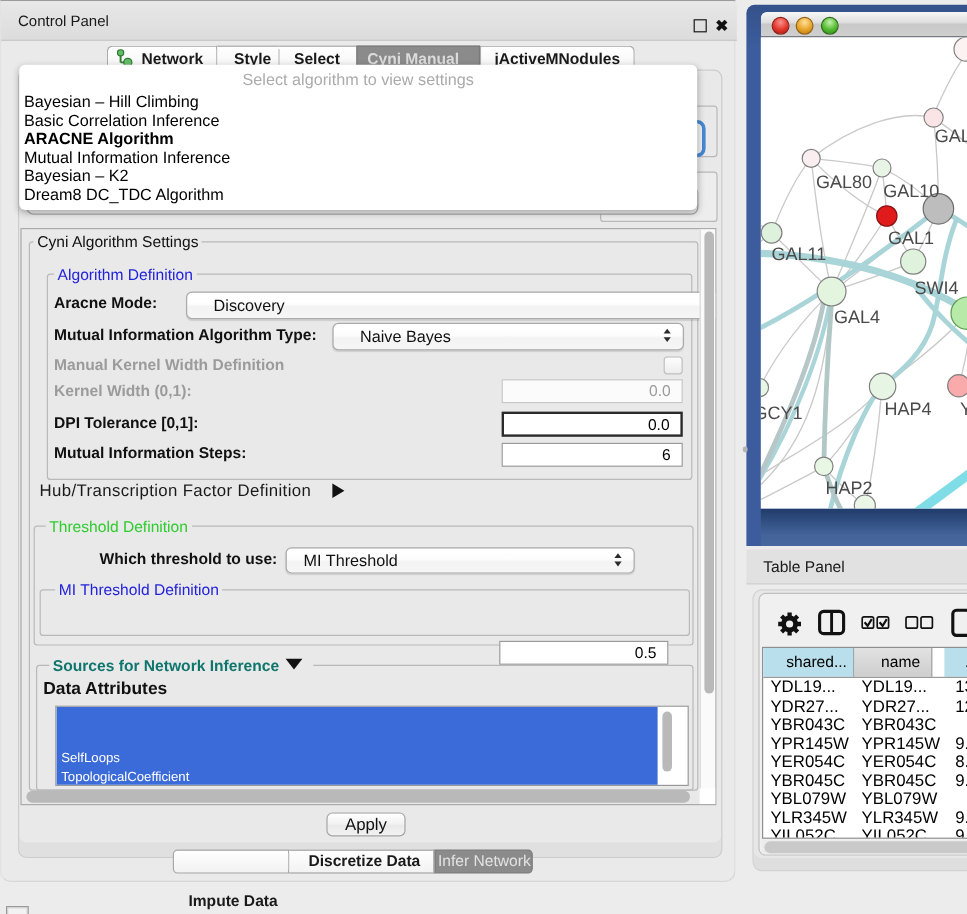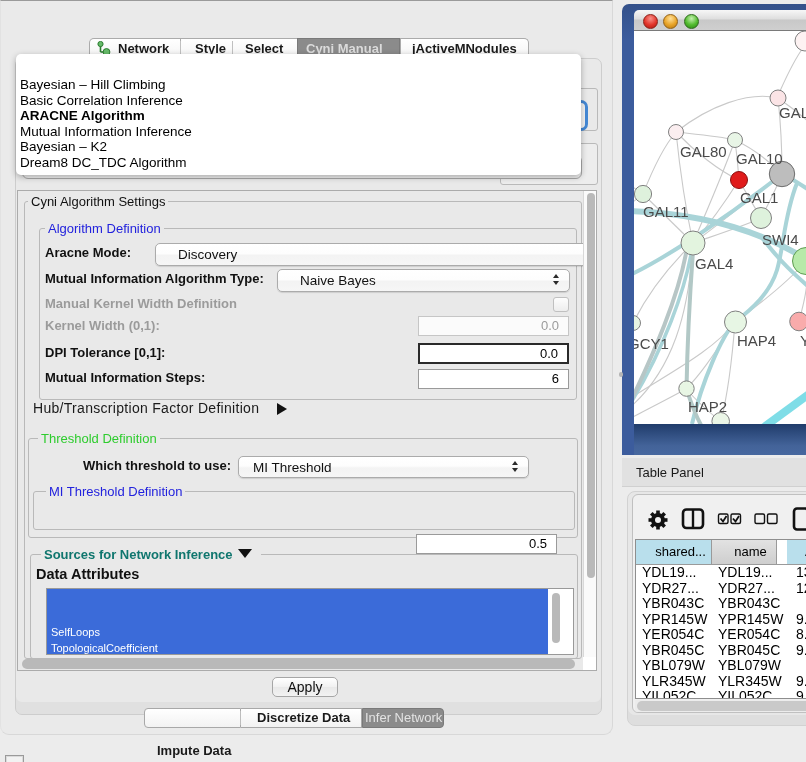--- a/index.html
+++ b/index.html
@@ -16,20 +16,25 @@
   .spin .up{width:0;height:0;border-left:3.5px solid transparent;border-right:3.5px solid transparent;border-bottom:4.5px solid #2a2a2a;position:absolute;top:0;}
   .spin .dn{width:0;height:0;border-left:3.5px solid transparent;border-right:3.5px solid transparent;border-top:4.5px solid #2a2a2a;position:absolute;top:6.5px;}
   .tfield{position:absolute;background:#fff;text-align:right;font-size:13px;padding-right:9px;box-sizing:border-box;}
   .vthumb{position:absolute;background:#b9b9b9;border-radius:5px;}
 </style>
 </head>
 <body>
 
 <div class="abs" id="cpwin" style="left:0;top:0;width:613px;height:735px;background:#eaeaea;border-top:1px solid #9a9a9a;border-right:1px solid #d8d8d8;border-left:1px solid #e2e2e2;border-bottom:1px solid #d8d8d8;border-radius:0 0 9px 9px;box-sizing:border-box;">
 
+  <div class="abs" style="left:0;top:1px;width:613px;height:32px;background:linear-gradient(180deg,#e7e7e7,#dcdcdc);border-bottom:1px solid #c2c2c2;box-sizing:border-box;">
+    <div class="abs" style="left:14px;top:9px;font-size:12.5px;color:#1a1a1a;white-space:nowrap;">Control Panel</div>
+    <div class="abs" style="left:577px;top:14px;width:9px;height:9px;border:1.5px solid #1a1a1a;"></div>
+    <div class="abs" style="left:595px;top:12px;font-size:13px;font-weight:bold;color:#111;">✖</div>
+  </div>
 
   <div class="abs" style="left:88px;top:37px;height:21px;">
     <div class="abs" style="left:0;top:0;width:92px;height:21px;background:linear-gradient(180deg,#ffffff,#f4f4f4);border:1px solid #ababab;border-bottom:none;border-radius:5px 0 0 0;box-sizing:border-box;"></div>
     <div class="abs" style="left:92px;top:0;width:52px;height:21px;background:linear-gradient(180deg,#ffffff,#f4f4f4);border-top:1px solid #ababab;box-sizing:border-box;"></div>
     <div class="abs" style="left:91px;top:3px;width:1px;height:15px;background:#c0c0c0;"></div>
     <div class="abs" style="left:144px;top:0;width:64px;height:21px;background:linear-gradient(180deg,#ffffff,#f4f4f4);border-top:1px solid #ababab;box-sizing:border-box;"></div>
     <div class="abs" style="left:143px;top:3px;width:1px;height:15px;background:#c0c0c0;"></div>
     <div class="abs" style="left:208px;top:0;width:103px;height:21px;background:#8b8b8b;border:1px solid #7a7a7a;box-sizing:border-box;"></div>
     <div class="abs" style="left:311px;top:0;width:129px;height:21px;background:linear-gradient(180deg,#ffffff,#f4f4f4);border:1px solid #ababab;border-bottom:none;border-radius:0 5px 0 0;box-sizing:border-box;"></div>
 
@@ -133,20 +138,21 @@
     <div class="abs" style="left:221px;top:2px;font-size:13px;color:#e3e3e3;white-space:nowrap;">Infer Network</div>
   </div>
 </div>
 
 <div class="abs" style="left:500px;top:88px;width:96px;height:41px;border:1px solid #b9b9b9;border-radius:3px;"></div>
 <div class="abs" style="left:500px;top:143px;width:96px;height:40px;border:1px solid #b9b9b9;border-radius:3px;background:#ededed;"></div>
 <div class="abs" style="left:566px;top:100px;width:16px;height:25px;border:3px solid #4488d4;border-radius:7px;background:#f2f2f2;"></div>
 <div class="abs" style="left:22px;top:155px;width:558px;height:22px;background:linear-gradient(180deg,#fdfdfd,#f0f0f0);border:1px solid #a9a9a9;border-radius:6px;"></div>
 
 <div class="abs" style="left:16px;top:54px;width:565px;height:121px;background:#fff;border-radius:5px;box-shadow:0 2px 6px rgba(0,0,0,0.3);">
+  <div class="abs" style="left:0;top:5px;width:565px;text-align:center;font-size:13.5px;color:#ababab;white-space:nowrap;">Select algorithm to view settings</div>
   <div class="abs" style="left:4px;top:23px;font-size:13.5px;color:#000;line-height:15.6px;white-space:pre;">Bayesian – Hill Climbing
 Basic Correlation Inference<b>
 ARACNE Algorithm</b>
 Mutual Information Inference
 Bayesian – K2
 Dream8 DC_TDC Algorithm</div>
 </div>
 
 <div class="abs" style="left:622px;top:4px;width:190px;height:451px;background:linear-gradient(180deg,#34518a 0%,#3c5c9d 8%,#3c5c9d 100%);border-radius:7px 0 0 0;">
 

